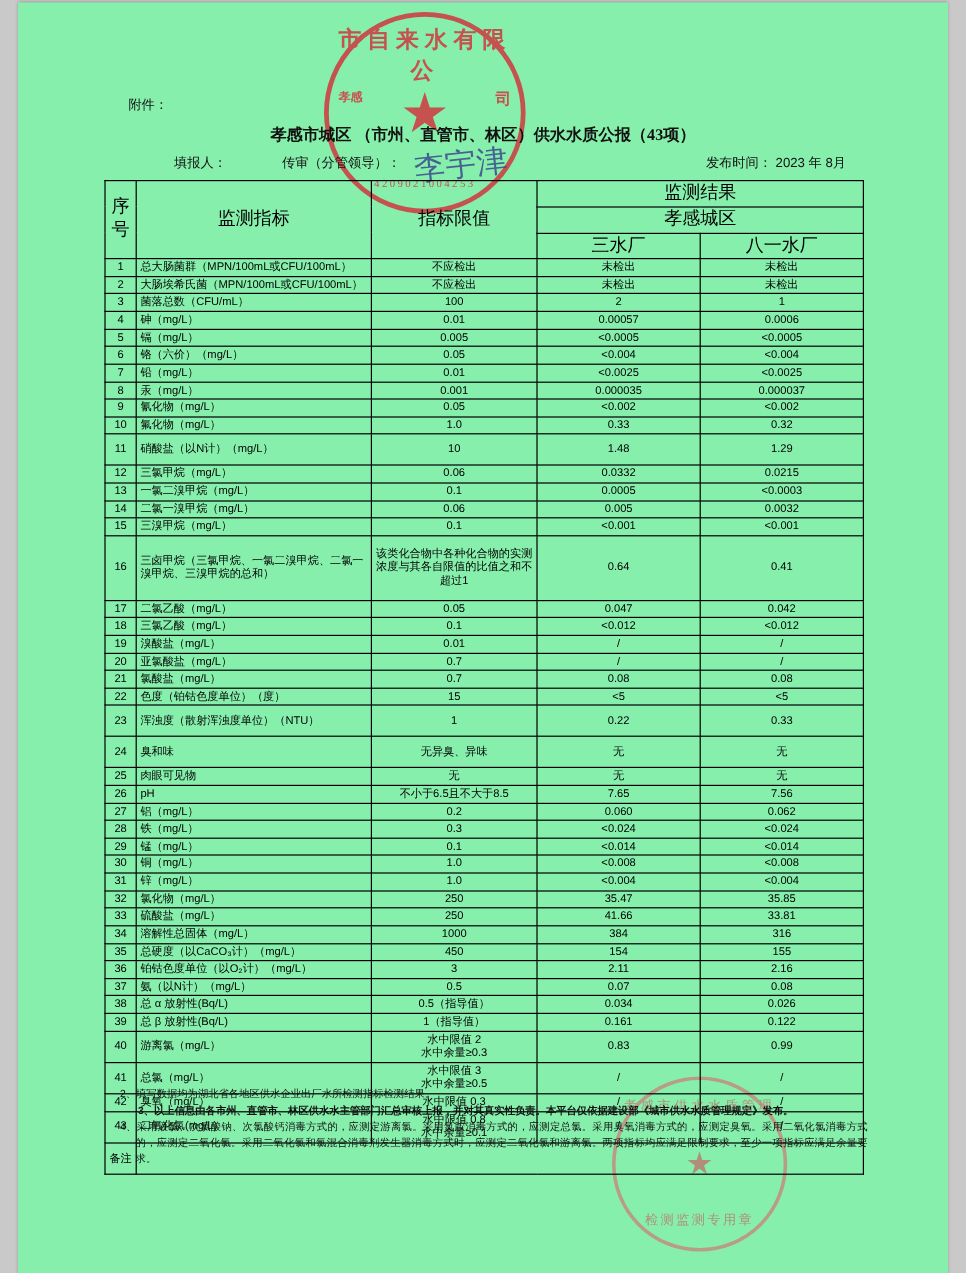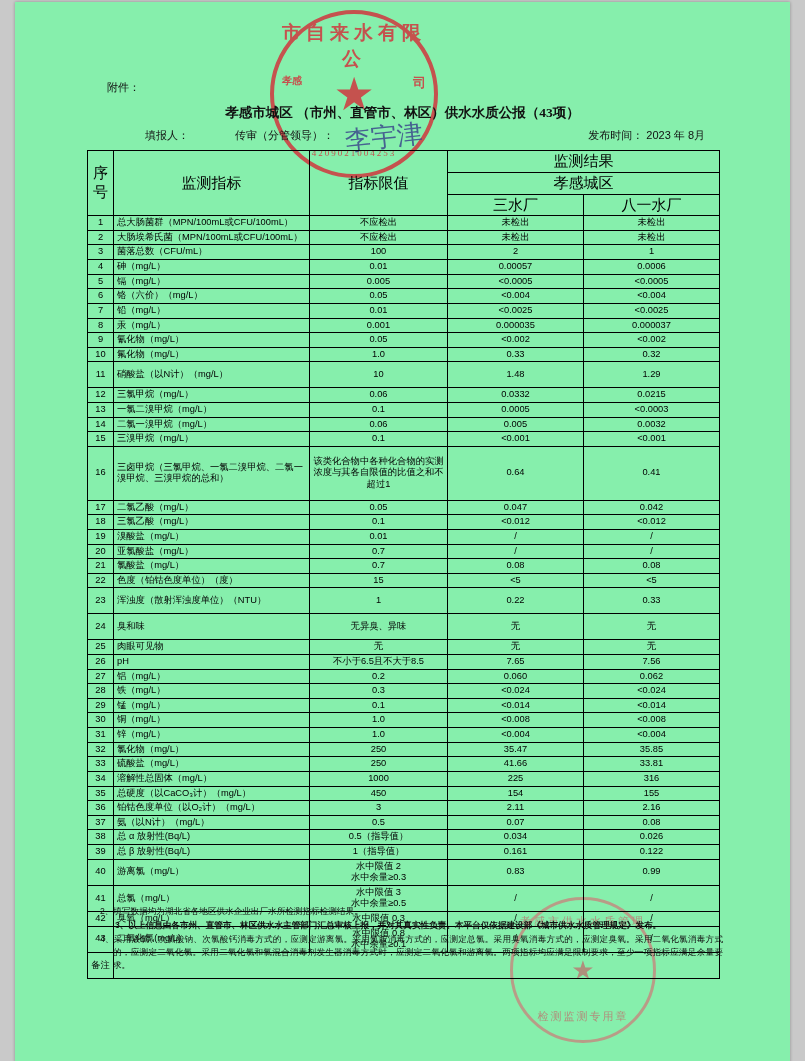--- a/index.html
+++ b/index.html
@@ -406,21 +406,21 @@
           <td class="c">33</td>
           <td class="l">硫酸盐（mg/L）</td>
           <td class="c">250</td>
           <td class="c">41.66</td>
           <td class="c">33.81</td>
         </tr>
         <tr class="rowh">
           <td class="c">34</td>
           <td class="l">溶解性总固体（mg/L）</td>
           <td class="c">1000</td>
-          <td class="c">225</td>
+          <td class="c">384</td>
           <td class="c">316</td>
         </tr>
         <tr class="rowh">
           <td class="c">35</td>
           <td class="l">总硬度（以CaCO₃计）（mg/L）</td>
           <td class="c">450</td>
           <td class="c">154</td>
           <td class="c">155</td>
         </tr>
         <tr class="rowh">

